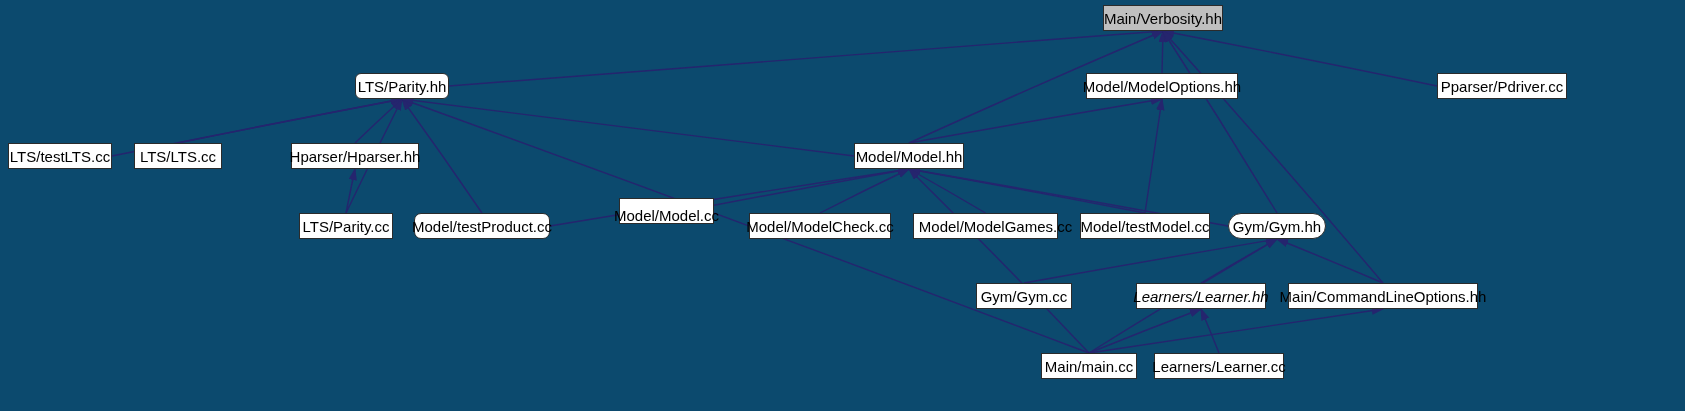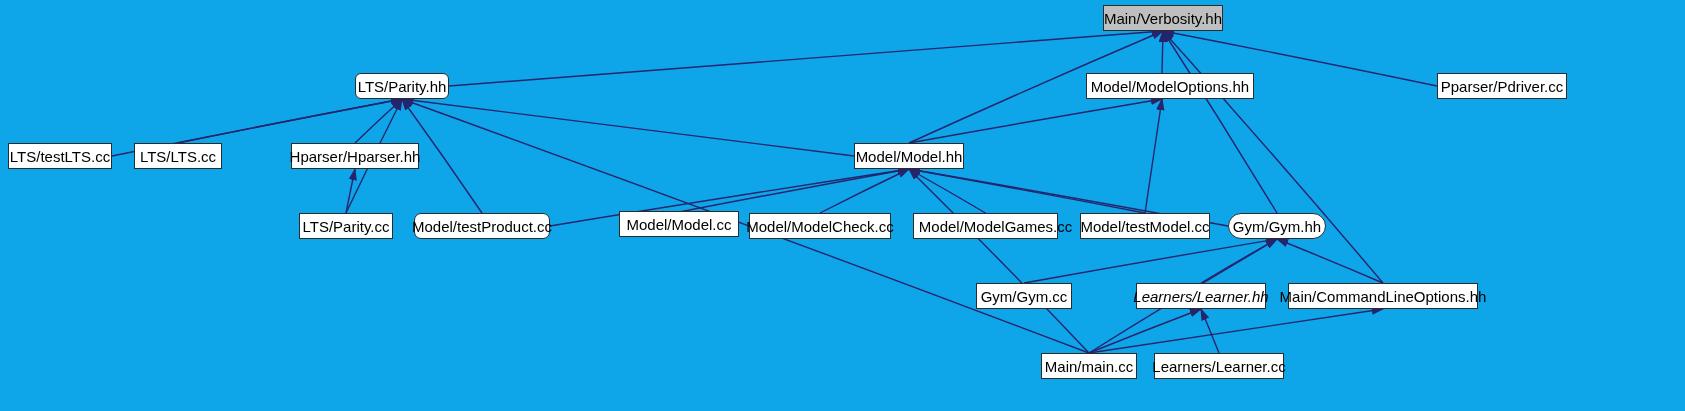--- a/index.html
+++ b/index.html
@@ -4,21 +4,21 @@
 <style>
   html, body {
     margin: 0;
     padding: 0;
     background: #ffffff;
   }
   #graph {
     position: relative;
     width: 1685px;
     height: 411px;
-    background: #0ea5e9;
+    background: #0c4a6e;
     font-family: "Liberation Sans", sans-serif;
     overflow: hidden;
   }
   #edges {
     position: absolute;
     left: 0;
     top: 0;
     width: 1685px;
     height: 411px;
   }
@@ -89,21 +89,21 @@
       </g>
   </svg>
 
   <div id="nodes">
       <div class="node root" style="left: 1103px; top: 5px; width: 120px;">
         <span class="node-label">Main/Verbosity.hh</span>
       </div>
       <div class="node" style="left: 355px; top: 73px; width: 94px; border-radius: 6px;">
         <span class="node-label">LTS/Parity.hh</span>
       </div>
-      <div class="node" style="left: 1086px; top: 73px; width: 168px;">
+      <div class="node" style="left: 1086px; top: 73px; width: 152px;">
         <span class="node-label">Model/ModelOptions.hh</span>
       </div>
       <div class="node" style="left: 1437px; top: 73px; width: 130px;">
         <span class="node-label">Pparser/Pdriver.cc</span>
       </div>
       <div class="node" style="left: 8px; top: 143px; width: 104px;">
         <span class="node-label">LTS/testLTS.cc</span>
       </div>
       <div class="node" style="left: 134px; top: 143px; width: 88px;">
         <span class="node-label">LTS/LTS.cc</span>
@@ -113,21 +113,21 @@
       </div>
       <div class="node" style="left: 854px; top: 143px; width: 110px;">
         <span class="node-label">Model/Model.hh</span>
       </div>
       <div class="node" style="left: 299px; top: 213px; width: 94px; justify-content: center;">
         <span class="node-label">LTS/Parity.cc</span>
       </div>
       <div class="node" style="left: 414px; top: 213px; width: 136px; border-radius: 7px;">
         <span class="node-label">Model/testProduct.cc</span>
       </div>
-      <div class="node" style="left: 619px; top: 211px; width: 120px;">
+      <div class="node" style="left: 619px; top: 198px; width: 95px; align-items: flex-end;">
         <span class="node-label">Model/Model.cc</span>
       </div>
       <div class="node" style="left: 749px; top: 213px; width: 142px;">
         <span class="node-label">Model/ModelCheck.cc</span>
       </div>
       <div class="node" style="left: 913px; top: 213px; width: 145px; padding-left: 20px;">
         <span class="node-label">Model/ModelGames.cc</span>
       </div>
       <div class="node" style="left: 1080px; top: 213px; width: 130px;">
         <span class="node-label">Model/testModel.cc</span>

